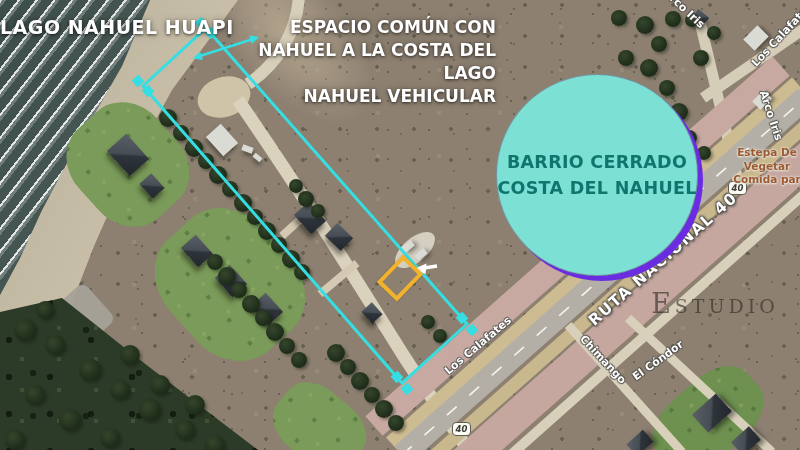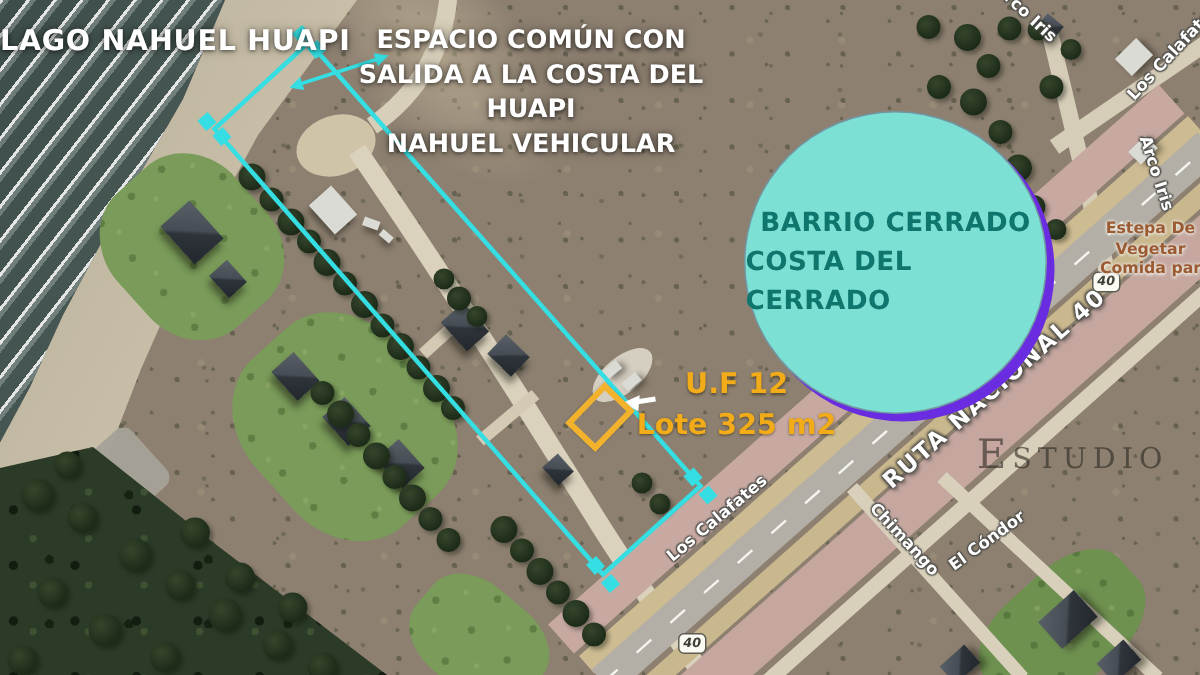--- a/index.html
+++ b/index.html
@@ -51,21 +51,21 @@
     letter-spacing:1.5px;white-space:nowrap;
     text-shadow:-1px 0 2px rgba(70,70,68,.9),1px 0 2px rgba(70,70,68,.9),0 -1px 2px rgba(70,70,68,.9),0 2px 3px rgba(60,60,58,.9);}
   .shield{width:19px;height:14px;background:#fbfbf4;border:1.5px solid #5c5c54;border-radius:4px;
     font-size:8.5px;font-weight:700;color:#3e3e38;display:flex;align-items:center;justify-content:center;font-style:italic;}
   #poi{width:90px;text-align:center;font-size:10.5px;font-weight:700;line-height:13.5px;color:#9c5a33;
     text-shadow:0 0 2px #e8e4da,0 0 3px #e8e4da,0 1px 2px #e8e4da;}
 
   
   .annot-text{color:#fff;font-weight:700;text-shadow:0 1px 3px rgba(0,0,0,.6),0 0 7px rgba(0,0,0,.35);}
   #lake-label{left:0;top:16px;font-size:19px;letter-spacing:.5px;}
-  #common-space{left:212px;top:16px;width:284px;text-align:center;font-size:17px;line-height:23px;}
+  #common-space{left:212px;top:16px;width:284px;text-align:right;font-size:17px;line-height:23px;}
   #lot-label{left:423px;top:243px;width:136px;text-align:center;font-size:19px;line-height:27px;
     color:#f2ac19;font-weight:700;text-shadow:0 1px 2px rgba(40,30,0,.55);}
   #lot-rect{left:381px;top:264px;width:38px;height:28px;border:4px solid #f2b22b;
     transform:rotate(-46deg);box-shadow:0 0 2px rgba(0,0,0,.25);}
   #badge-ring{left:501px;top:79px;width:202px;height:202px;border-radius:50%;background:#6a2ce0;}
   #badge{left:496px;top:74px;width:202px;height:202px;border-radius:50%;background:#7de0d5;
     border:1px solid rgba(105,90,120,.55);display:flex;flex-direction:column;align-items:center;justify-content:center;}
   #badge .line{font-size:17.5px;font-weight:800;color:#0f766e;line-height:26px;letter-spacing:.3px;}
   #watermark{left:632px;top:291px;width:166px;text-align:center;color:rgba(42,38,32,.6);
     font-family:"DejaVu Serif","Liberation Serif",serif;font-variant:small-caps;}
@@ -236,27 +236,23 @@
       <line x1="437" y1="266" x2="424" y2="268" stroke="#ffffff" stroke-width="3.5"></line>
       <polygon points="414,269 426.5,263.5 425.5,274" fill="#ffffff"></polygon>
     </g>
   </svg>
 
   <div id="lot-rect" class="abs"></div>
 
   <div id="lake-label" class="abs annot-text">LAGO NAHUEL HUAPI</div>
   <div id="common-space" class="abs annot-text">
     <div>ESPACIO COMÚN CON</div>
-    <div>SALIDA A LA COSTA DEL HUAPI</div>
+    <div>NAHUEL A LA COSTA DEL LAGO</div>
     <div>NAHUEL VEHICULAR</div>
-  </div>
-  <div id="lot-label" class="abs">
-    <div>U.F 12</div>
-    <div>Lote 325 m2</div>
   </div>
 
   <div id="badge-ring" class="abs"></div>
   <div id="badge" class="abs">
     <div class="line">BARRIO CERRADO</div>
-    <div class="line">COSTA DEL CERRADO</div>
+    <div class="line">COSTA DEL NAHUEL</div>
   </div>
 
 </div>
 
 </body></html>

